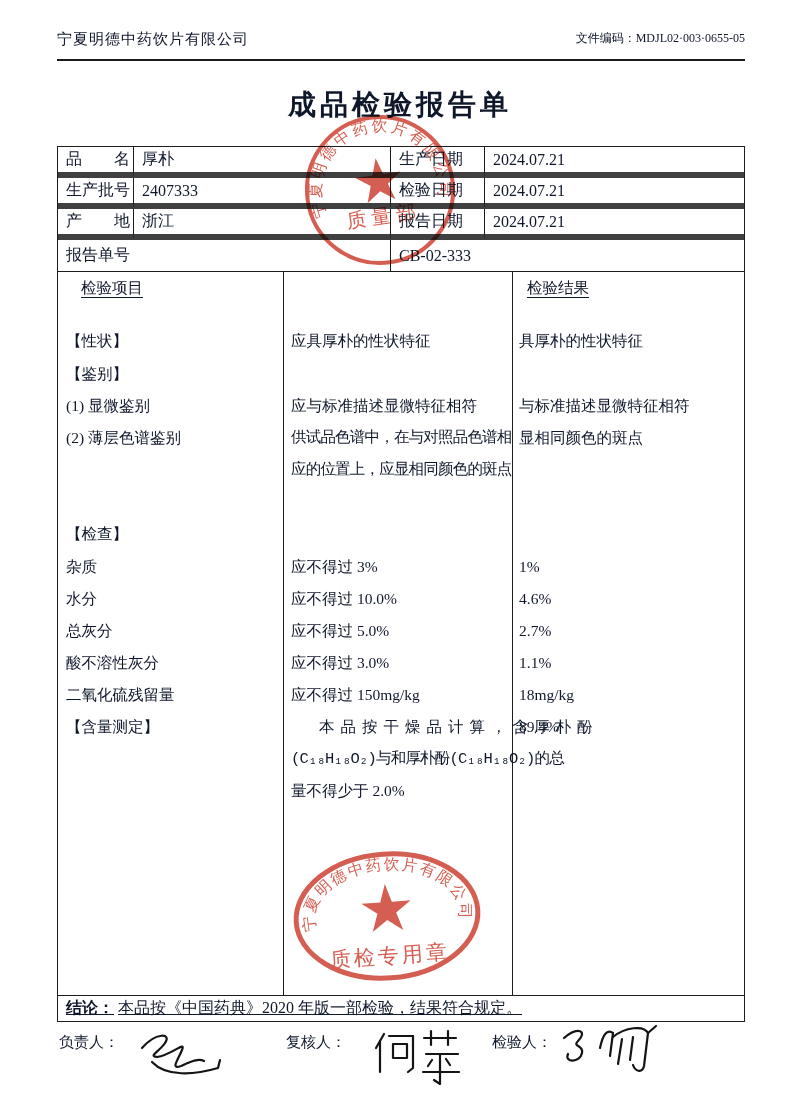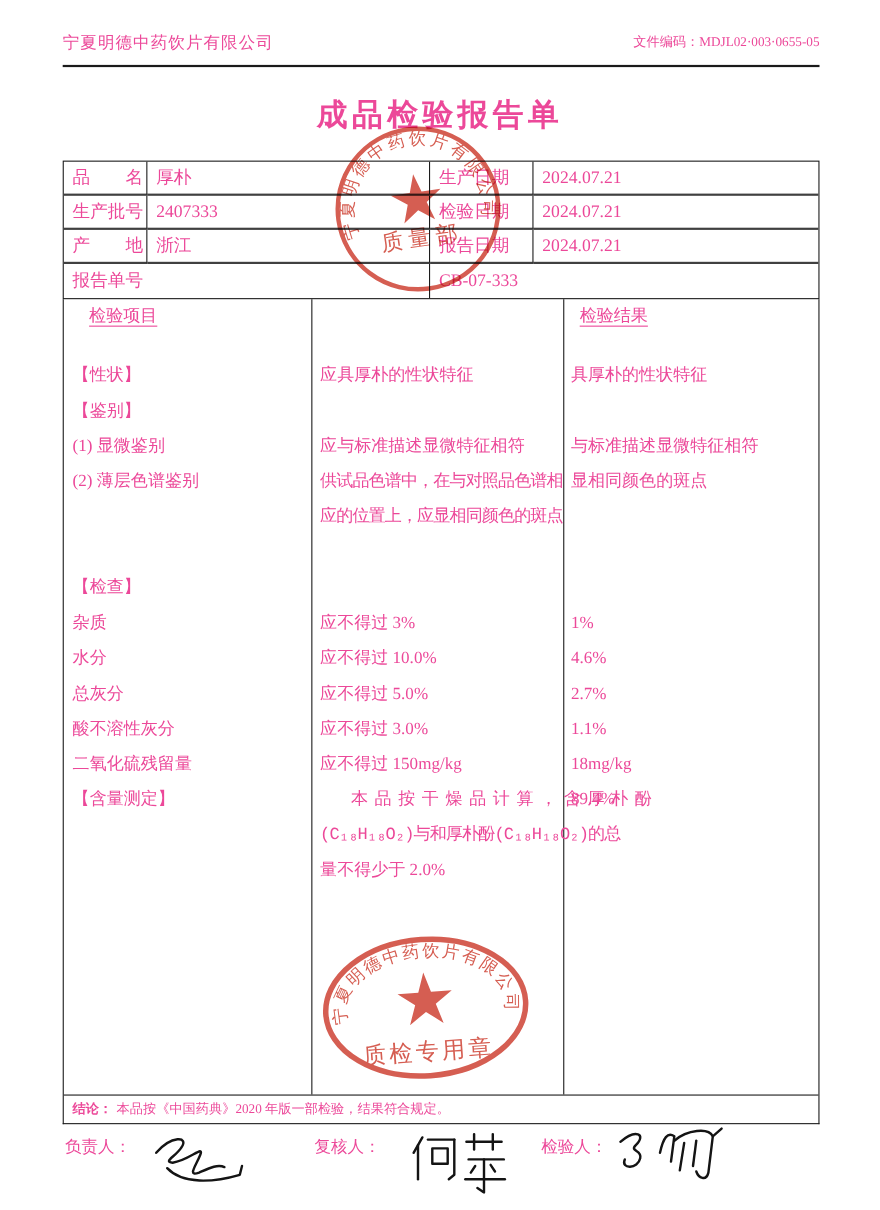--- a/index.html
+++ b/index.html
@@ -1,35 +1,35 @@
 <!DOCTYPE html>
 <html><head>
 <meta charset="utf-8">
 <style>
   html,body{margin:0;padding:0;background:#e8e8e8;}
   .page{
     position:relative;width:800px;height:1100px;background:#ffffff;
-    font-family:"Liberation Serif","DejaVu Serif",serif;color:#ec4899;
+    font-family:"Liberation Serif","DejaVu Serif",serif;color:#0f172a;
     overflow:hidden;margin:0 auto;
   }
   .abs{position:absolute;}
   
   .hdr-company{left:57px;top:30px;font-size:15px;letter-spacing:1px;}
   .hdr-code{right:55px;top:30px;font-size:12px;}
   .hdr-rule{left:57px;top:59px;width:688px;height:2px;background:#1a1a1a;}
   
   .title{left:0;top:86px;width:800px;text-align:center;font-size:28px;font-weight:bold;letter-spacing:4px;}
   
   .info-table{
     left:57px;top:146px;width:688px;height:126px;
     border:1px solid #1c1c1c;box-sizing:border-box;
     display:grid;grid-template-columns:76px 257px 94px 1fr;grid-template-rows:31px 31px 31px 1fr;
     font-size:16px;
   }
-  .cell{border-right:1px solid #1c1c1c;border-bottom:2px solid #404040;display:flex;align-items:center;padding:0 8px;box-sizing:border-box;white-space:nowrap;overflow:visible;}
+  .cell{border-right:1px solid #1c1c1c;border-bottom:6px solid #404040;display:flex;align-items:center;padding:0 8px;box-sizing:border-box;white-space:nowrap;overflow:visible;}
   .cell.no-r{border-right:none;}
   .cell.no-b{border-bottom:none;}
   .span2{grid-column:1 / 3;}
   .span2r{grid-column:3 / 5;}
   
   .main-table{
     left:57px;top:272px;width:688px;height:750px;
     border:1px solid #1c1c1c;border-top:none;box-sizing:border-box;font-size:15.5px;
   }
   .vline{position:absolute;top:0;width:1px;height:723px;background:#1c1c1c;}
@@ -40,21 +40,21 @@
   .head-c2{left:225px;width:229px;text-align:center;}
   .head-c3{left:454px;width:234px;text-align:left;}
   .c1{left:8px;}
   .c2{left:233px;}
   .c3{left:461px;}
   .spread{letter-spacing:6px;margin-left:28px;}
   .tight{letter-spacing:-0.8px;font-family:Liberation Mono, monospace;}
   .conclusion{
     position:absolute;left:0;top:723px;width:100%;height:26px;
     border-top:1px solid #1c1c1c;box-sizing:border-box;
-    display:flex;align-items:center;padding-left:8px;font-size:12px;white-space:nowrap;
+    display:flex;align-items:center;padding-left:8px;font-size:16px;white-space:nowrap;text-decoration:underline;
   }
   .conclusion b{margin-right:4px;}
   
   .stamp{mix-blend-mode:multiply;opacity:0.88;}
   .stamp-top{left:300px;top:110px;transform:rotate(-8deg);}
   .stamp-bottom{left:289px;top:846px;transform:rotate(-4deg);}
   
   .foot-label{top:1033px;font-size:15px;white-space:nowrap;}
   .sig{stroke:#141414;stroke-width:2.2;fill:none;stroke-linecap:round;stroke-linejoin:round;}
 </style>
@@ -79,21 +79,21 @@
     <div class="cell">2407333</div>
     <div class="cell">检验日期</div>
     <div class="cell no-r">2024.07.21</div>
 
     <div class="cell">产　　地</div>
     <div class="cell">浙江</div>
     <div class="cell">报告日期</div>
     <div class="cell no-r">2024.07.21</div>
 
     <div class="cell span2 no-b">报告单号</div>
-    <div class="cell span2r no-r no-b">CB-07-333</div>
+    <div class="cell span2r no-r no-b">CB-02-333</div>
   </div>
 
   <div class="abs main-table">
     <div class="vline v1"></div>
     <div class="vline v2"></div>
 
     <div class="mline col-head c1" style="top:5px">检验项目</div>
     <div class="mline col-head head-c3" style="top:5px">检验结果</div>
 
     <div class="mline c1" style="top:58px">【性状】</div>

